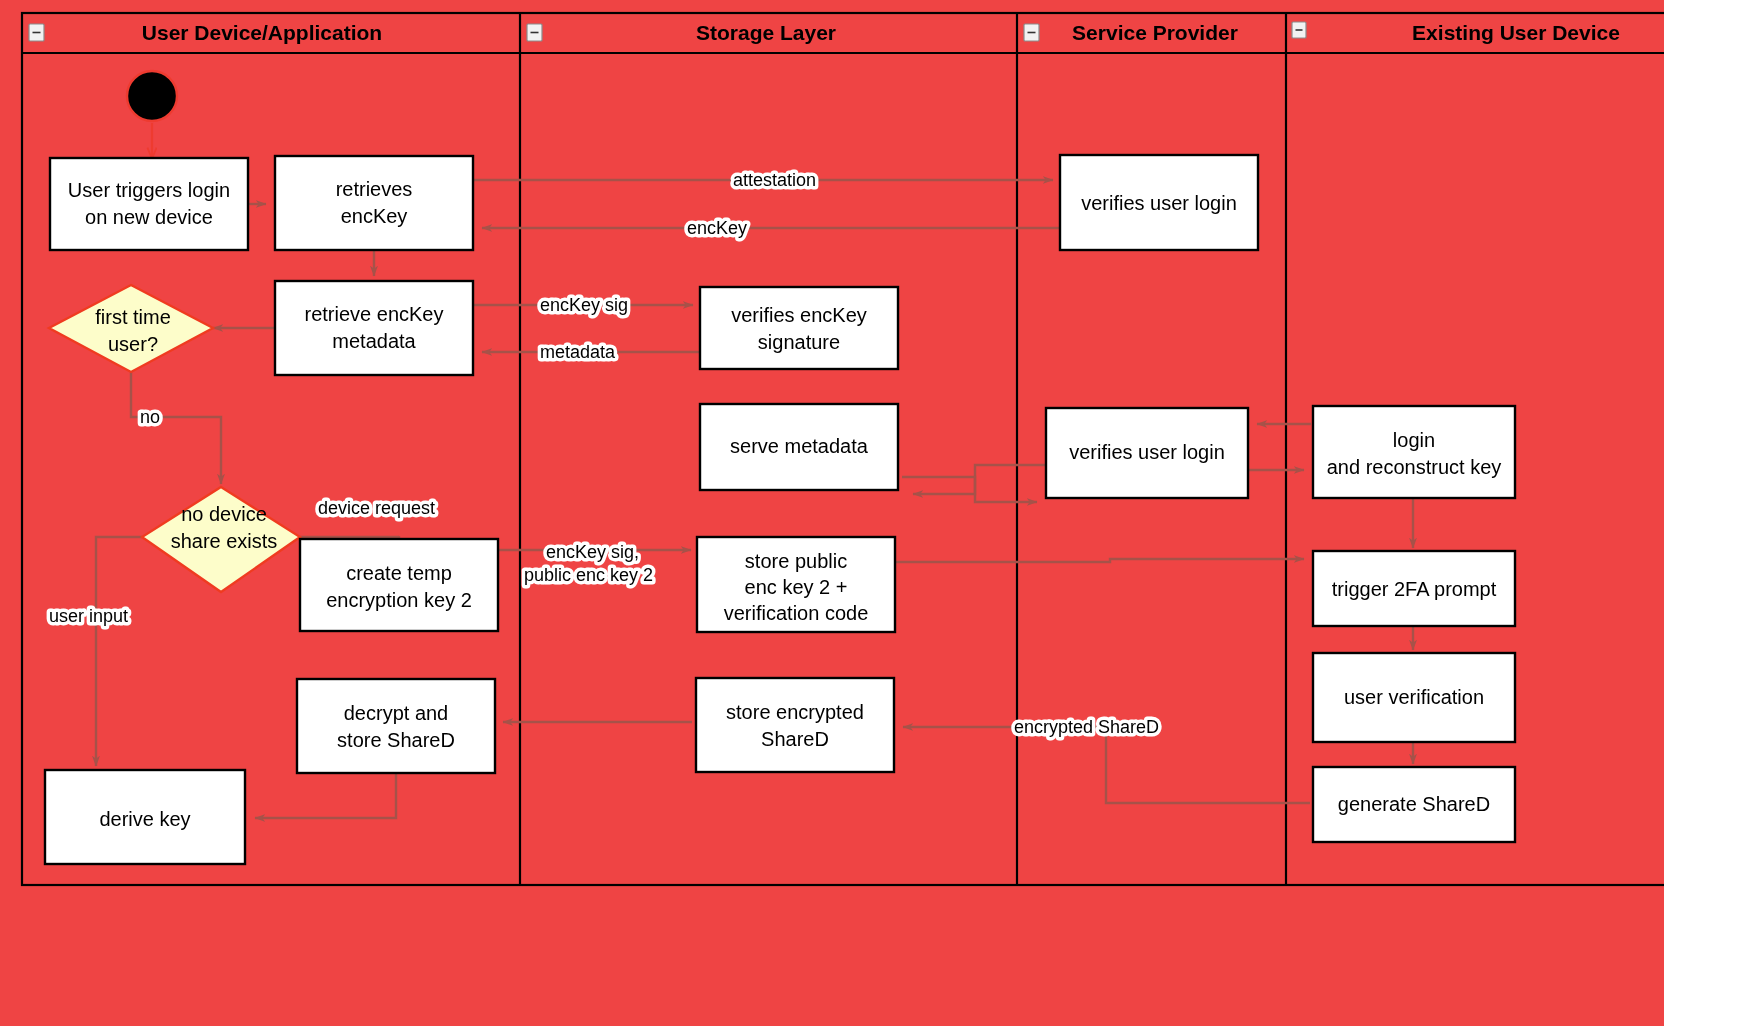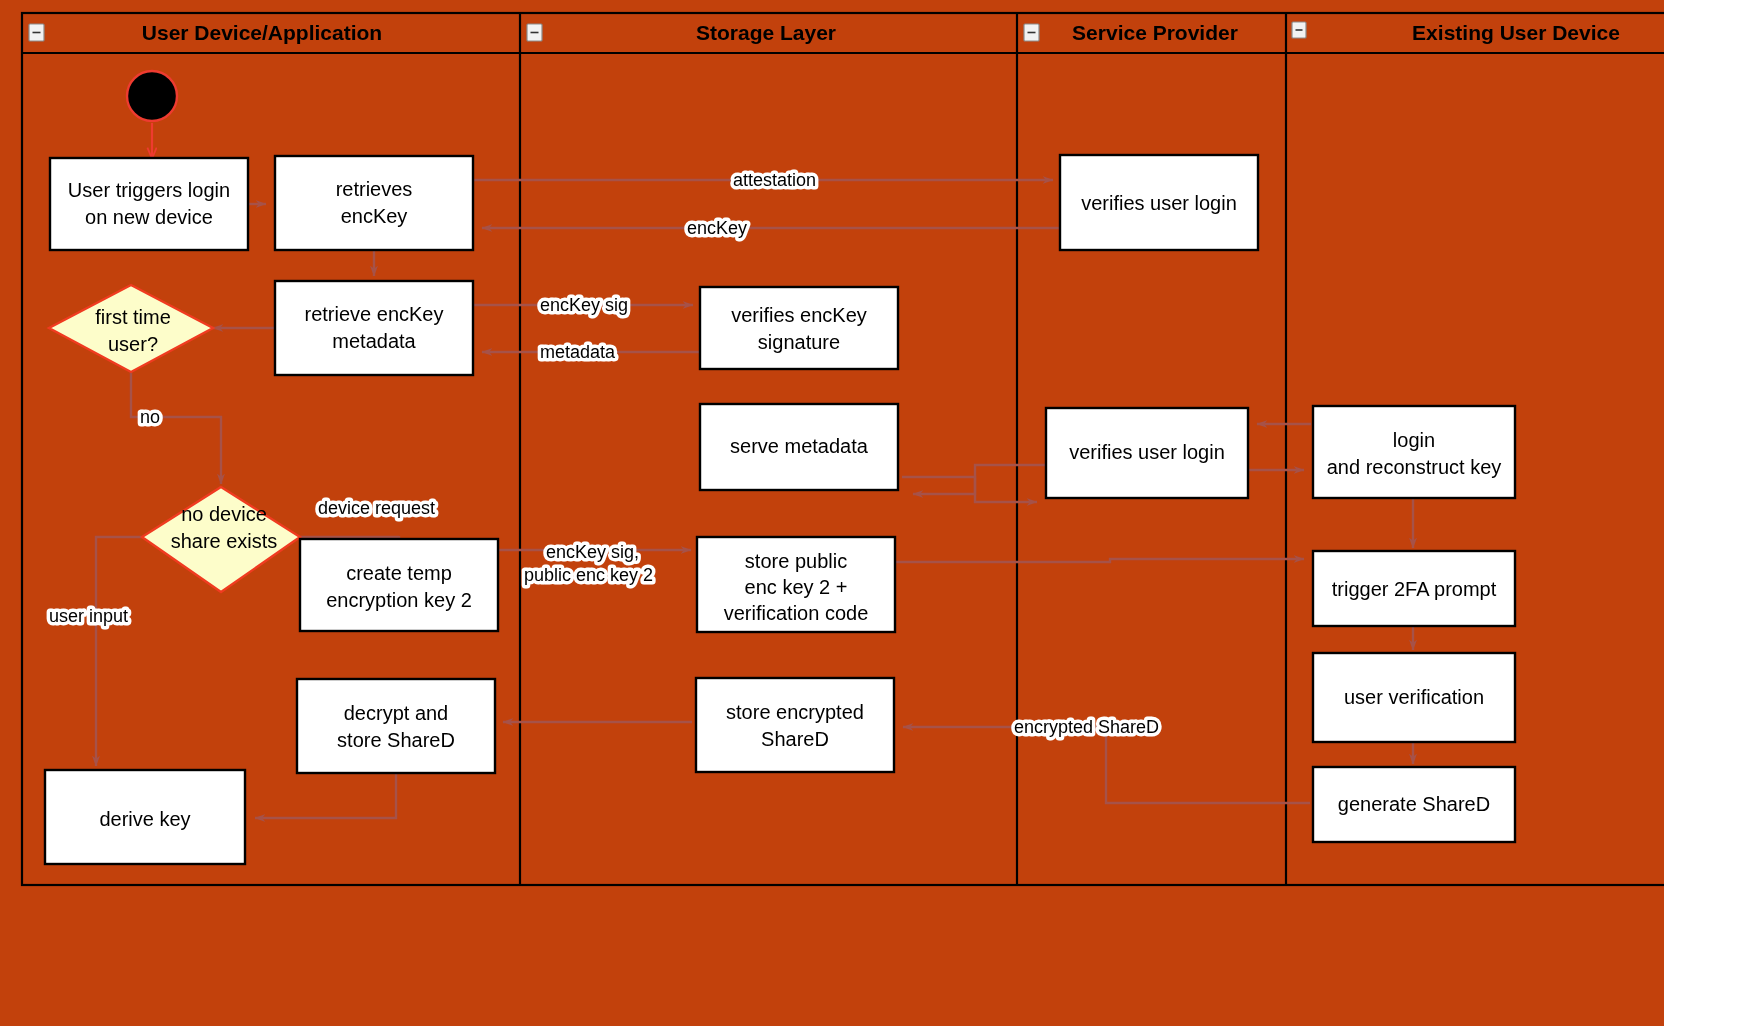--- a/index.html
+++ b/index.html
@@ -1,17 +1,17 @@
 <!DOCTYPE html>
 <html><head>
 <meta charset="utf-8">
 <style>
   html,body{margin:0;padding:0;background:#ffffff;}
   body{font-family:"Liberation Sans",sans-serif;}
-  #stage{position:relative;width:1664px;height:1026px;background:#c2410c;overflow:hidden;}
+  #stage{position:relative;width:1664px;height:1026px;background:#ef4444;overflow:hidden;}
   svg{position:absolute;left:0;top:0;}
   .lane-title{
     font-family:"Liberation Sans",sans-serif;
     font-weight:bold;font-size:21px;fill:#000;
     text-anchor:middle;dominant-baseline:middle;
   }
   .node-text{
     font-family:"Liberation Sans",sans-serif;
     font-size:20px;fill:#000;text-anchor:middle;
   }

